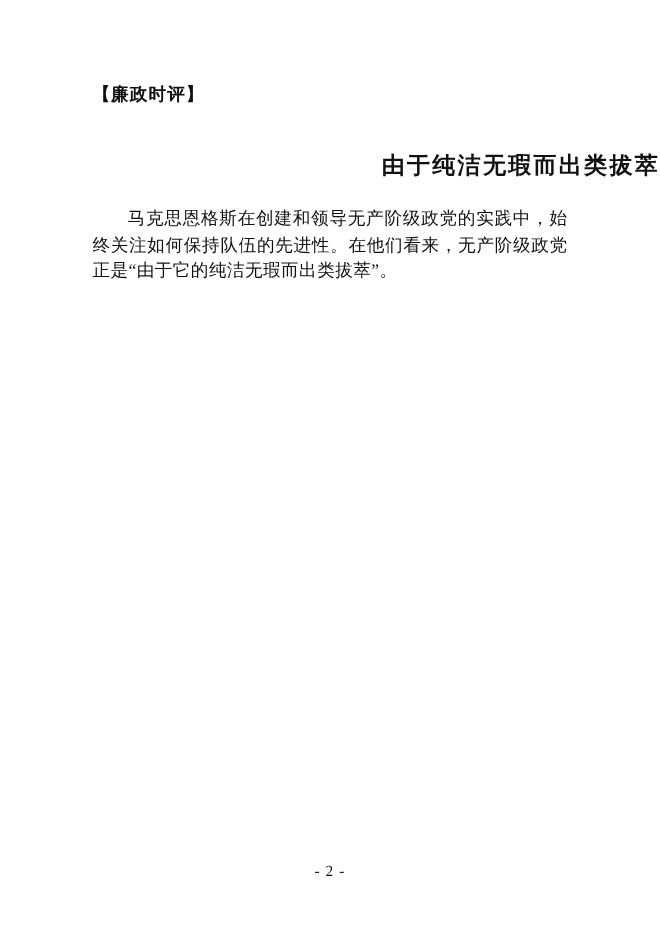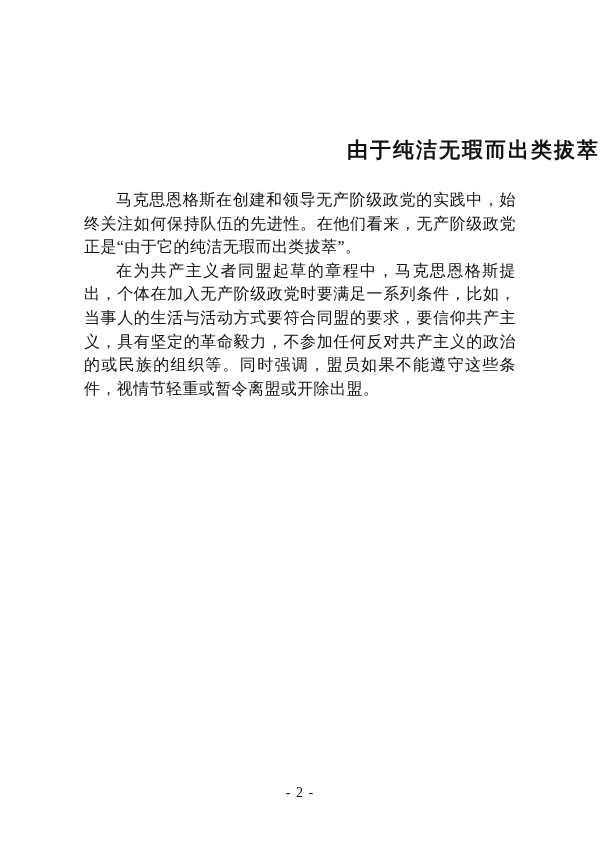--- a/index.html
+++ b/index.html
@@ -64,23 +64,23 @@
     font-size: 14px;
     letter-spacing: 1px;
     color: #111111;
   }
 </style>
 </head>
 <body>
 
 <div class="page">
 
+  <div class="category-tag">【廉政时评】</div>
 
   <h1 class="doc-title">由于纯洁无瑕而出类拔萃</h1>
 
   <div class="doc-body">
     <p>马克思恩格斯在创建和领导无产阶级政党的实践中，始终关注如何保持队伍的先进性。在他们看来，无产阶级政党正是“由于它的纯洁无瑕而出类拔萃”。</p>
-    <p>在为共产主义者同盟起草的章程中，马克思恩格斯提出，个体在加入无产阶级政党时要满足一系列条件，比如，当事人的生活与活动方式要符合同盟的要求，要信仰共产主义，具有坚定的革命毅力，不参加任何反对共产主义的政治的或民族的组织等。同时强调，盟员如果不能遵守这些条件，视情节轻重或暂令离盟或开除出盟。</p>
   </div>
 
   <div class="page-footer">- 2 -</div>
 
 </div>
 
 </body></html>

